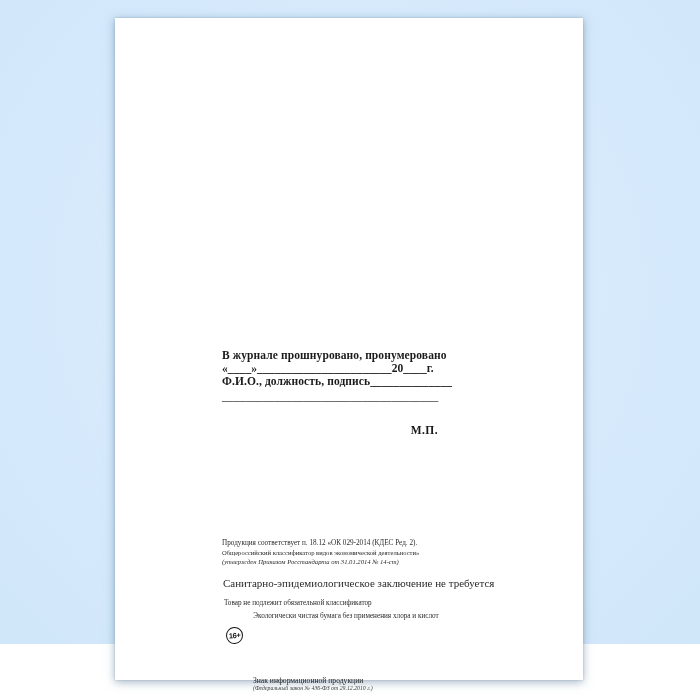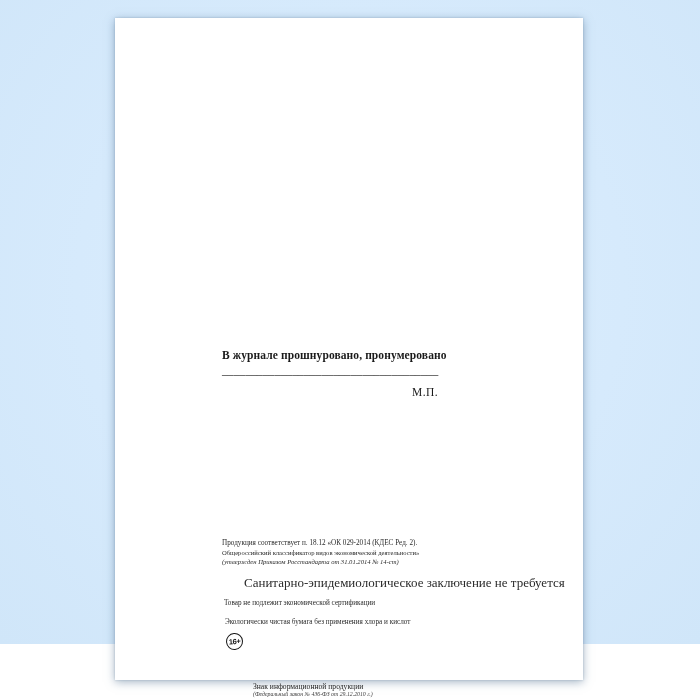--- a/index.html
+++ b/index.html
@@ -39,42 +39,42 @@
   }
   .seal-block .line {
     white-space: nowrap;
   }
   .seal-block .full-rule {
     margin-top: 2px;
     font-weight: normal;
     font-style: italic;
   }
   .seal-block .stamp {
-    margin-top: 9px;
+    margin-top: 21px;
     text-align: right;
-    font-weight: normal;
+    font-weight: bold;
     letter-spacing: 0.4px;
   }
   
   .compliance-block {
     position: absolute;
     left: 107px;
     top: 521px;
     width: 245px;
     color: #2a2a2a;
   }
   .compliance-block .c-line {
     white-space: nowrap;
   }
   .c-product-1 { font-size: 7.2px; line-height: 9px; }
   .c-product-2 { font-size: 6.6px; line-height: 9px; }
   .c-product-3 { font-size: 6.6px; line-height: 9px; font-style: italic; }
-  .c-sanitary  { font-size: 13px; line-height: 10px; margin-top: 12px; padding-left: 1px; margin-left: 21px; }
+  .c-sanitary  { font-size: 11px; line-height: 10px; margin-top: 12px; padding-left: 1px; }
   .c-cert      { font-size: 7.2px; line-height: 10px; margin-top: 10px; padding-left: 2px; }
-  .c-eco       { font-size: 7.2px; line-height: 10px; margin-top: 9px;  padding-left: 3px; }
+  .c-eco       { font-size: 7.2px; line-height: 10px; margin-top: 3px;  padding-left: 3px; text-align: center; }
   .badge-row {
     margin-top: 6px;
     padding-left: 4px;
     display: flex;
     align-items: flex-start;
   }
   .age-badge {
     width: 15px;
     height: 15px;
     border: 1.6px solid #141414;
@@ -108,30 +108,32 @@
   }
 </style>
 </head>
 <body>
 
 <div class="scene">
   <div class="paper">
 
     <div class="seal-block">
       <div class="line">В журнале прошнуровано, пронумеровано</div>
+      <div class="line">«____»_______________________20____г.</div>
+      <div class="line">Ф.И.О., должность, подпись______________</div>
       <div class="line full-rule">_____________________________________</div>
       <div class="stamp">М.П.</div>
     </div>
 
     <div class="compliance-block">
       <div class="c-line c-product-1">Продукция соответствует п. 18.12 «ОК 029-2014 (КДЕС Ред. 2).</div>
       <div class="c-line c-product-2">Общероссийский классификатор видов экономической деятельности»</div>
       <div class="c-line c-product-3">(утвержден Приказом Росстандарта от 31.01.2014 № 14-ст)</div>
       <div class="c-line c-sanitary">Санитарно-эпидемиологическое заключение не требуется</div>
-      <div class="c-line c-cert">Товар не подлежит экономической сертификации</div>
+      <div class="c-line c-cert">Товар не подлежит обязательной классификатор</div>
       <div class="c-line c-eco">Экологически чистая бумага без применения хлора и кислот</div>
 
       <div class="badge-row">
         <div class="age-badge">16+</div>
         <div class="badge-text">
           <div class="badge-title">Знак информационной продукции</div>
           <div class="badge-law">(Федеральный закон № 436-ФЗ от 29.12.2010 г.)</div>
         </div>
       </div>
     </div>

